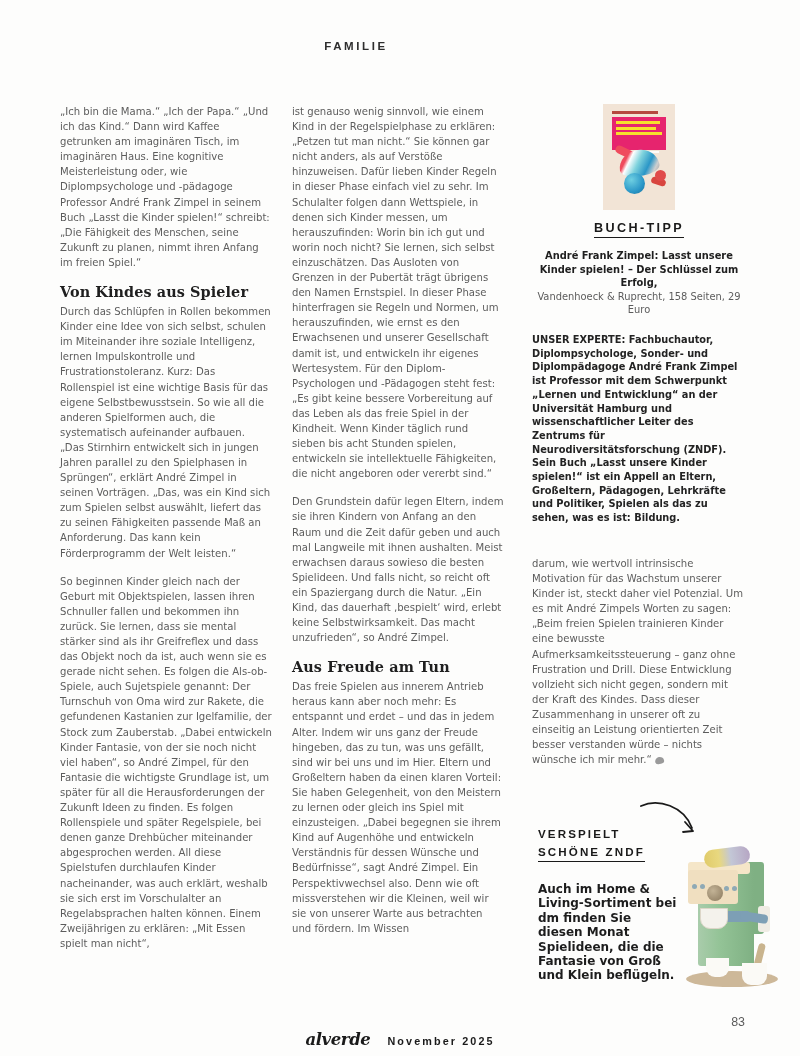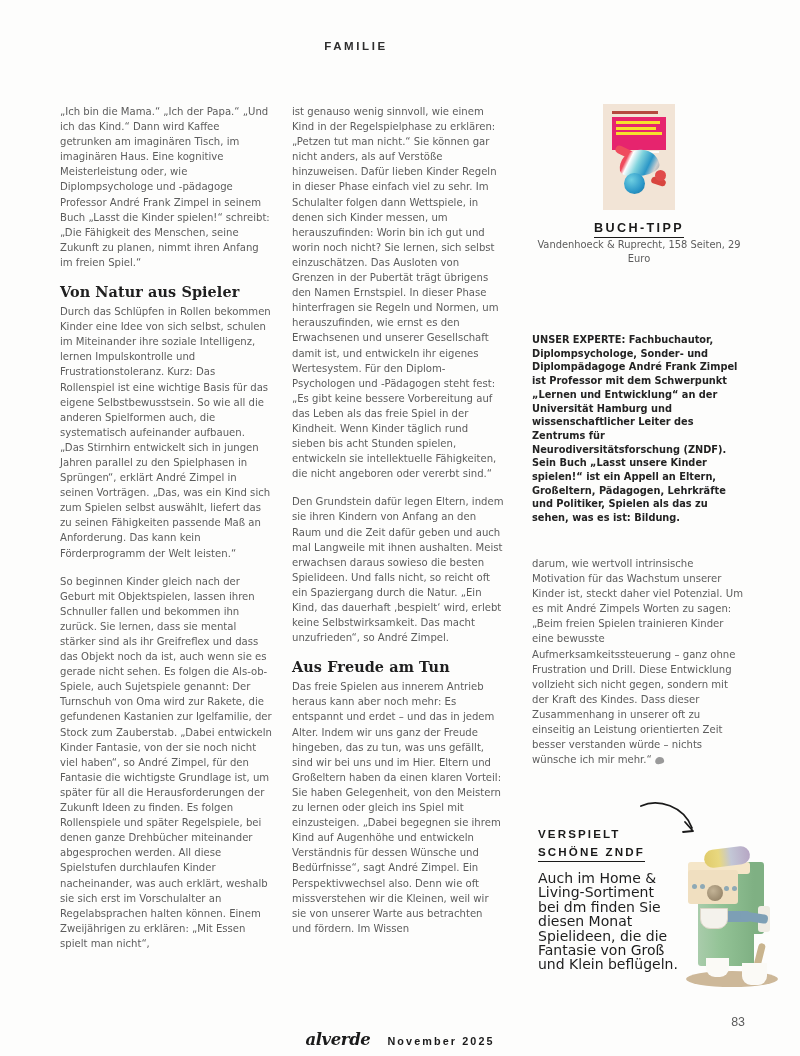--- a/index.html
+++ b/index.html
@@ -216,24 +216,24 @@
     font-size: 11.6px;
     font-weight: 700;
     letter-spacing: 2.1px;
     color: #1a1a1a;
     line-height: 17.5px;
     display: inline-block;
     border-bottom: 1.5px solid #1a1a1a;
     padding-bottom: 1px;
   }
   .vs-body {
-    margin-top: 9px;
-    font-size: 14px;
+    margin-top: 20px;
+    font-size: 12px;
     line-height: 14.4px;
-    font-weight: 400;
+    font-weight: 700;
     color: #1d1d1d;
   }
 
   
   .toy {
     position: absolute;
     left: 150px;
     top: 28px;
     width: 110px;
     height: 165px;
@@ -404,21 +404,21 @@
 <body>
 
 <div class="page">
 
   <div class="header">
     <div class="header-title">FAMILIE</div>
   </div>
 
   <div class="col" id="col1">
     <p>„Ich bin die Mama.“ „Ich der Papa.“ „Und ich das Kind.“ Dann wird Kaffee getrunken am imaginären Tisch, im imaginären Haus. Eine kognitive Meisterleistung oder, wie Diplompsychologe und -pädagoge Professor André Frank Zimpel in seinem Buch „Lasst die Kinder spielen!“ schreibt: „Die Fähigkeit des Menschen, seine Zukunft zu planen, nimmt ihren Anfang im freien Spiel.“</p>
-    <h2 class="subhead">Von Natur aus Spieler</h2>
+    <h2 class="subhead">Von Kindes aus Spieler</h2>
     <p>Durch das Schlüpfen in Rollen bekommen Kinder eine Idee von sich selbst, schulen im Miteinander ihre soziale Intelligenz, lernen Impulskontrolle und Frustrationstoleranz. Kurz: Das Rollenspiel ist eine wichtige Basis für das eigene Selbstbewusstsein. So wie all die anderen Spielformen auch, die systematisch aufeinander aufbauen. „Das Stirnhirn entwickelt sich in jungen Jahren parallel zu den Spielphasen in Sprüngen“, erklärt André Zimpel in seinen Vorträgen. „Das, was ein Kind sich zum Spielen selbst auswählt, liefert das zu seinen Fähigkeiten passende Maß an Anforderung. Das kann kein Förderprogramm der Welt leisten.“</p>
     <p>So beginnen Kinder gleich nach der Geburt mit Objektspielen, lassen ihren Schnuller fallen und bekommen ihn zurück. Sie lernen, dass sie mental stärker sind als ihr Greifreflex und dass das Objekt noch da ist, auch wenn sie es gerade nicht sehen. Es folgen die Als-ob-Spiele, auch Sujetspiele genannt: Der Turnschuh von Oma wird zur Rakete, die gefundenen Kastanien zur Igelfamilie, der Stock zum Zauberstab. „Dabei entwickeln Kinder Fantasie, von der sie noch nicht viel haben“, so André Zimpel, für den Fantasie die wichtigste Grundlage ist, um später für all die Herausforderungen der Zukunft Ideen zu finden. Es folgen Rollenspiele und später Regelspiele, bei denen ganze Drehbücher miteinander abgesprochen werden. All diese Spielstufen durchlaufen Kinder nacheinander, was auch erklärt, weshalb sie sich erst im Vorschulalter an Regelabsprachen halten können. Einem Zweijährigen zu erklären: „Mit Essen spielt man nicht“,</p>
   </div>
 
   <div class="col" id="col2">
     <p>ist genauso wenig sinnvoll, wie einem Kind in der Regelspielphase zu erklären: „Petzen tut man nicht.“ Sie können gar nicht anders, als auf Verstöße hinzuweisen. Dafür lieben Kinder Regeln in dieser Phase einfach viel zu sehr. Im Schulalter folgen dann Wettspiele, in denen sich Kinder messen, um herauszufinden: Worin bin ich gut und worin noch nicht? Sie lernen, sich selbst einzuschätzen. Das Ausloten von Grenzen in der Pubertät trägt übrigens den Namen Ernstspiel. In dieser Phase hinterfragen sie Regeln und Normen, um herauszufinden, wie ernst es den Erwachsenen und unserer Gesellschaft damit ist, und entwickeln ihr eigenes Wertesystem. Für den Diplom-Psychologen und -Pädagogen steht fest: „Es gibt keine bessere Vorbereitung auf das Leben als das freie Spiel in der Kindheit. Wenn Kinder täglich rund sieben bis acht Stunden spielen, entwickeln sie intellektuelle Fähigkeiten, die nicht angeboren oder vererbt sind.“</p>
     <p>Den Grundstein dafür legen Eltern, indem sie ihren Kindern von Anfang an den Raum und die Zeit dafür geben und auch mal Langweile mit ihnen aushalten. Meist erwachsen daraus sowieso die besten Spielideen. Und falls nicht, so reicht oft ein Spaziergang durch die Natur. „Ein Kind, das dauerhaft ‚bespielt‘ wird, erlebt keine Selbstwirksamkeit. Das macht unzufrieden“, so André Zimpel.</p>
     <h2 class="subhead">Aus Freude am Tun</h2>
     <p>Das freie Spielen aus innerem Antrieb heraus kann aber noch mehr: Es entspannt und erdet – und das in jedem Alter. Indem wir uns ganz der Freude hingeben, das zu tun, was uns gefällt, sind wir bei uns und im Hier. Eltern und Großeltern haben da einen klaren Vorteil: Sie haben Gelegenheit, von den Meistern zu lernen oder gleich ins Spiel mit einzusteigen. „Dabei begegnen sie ihrem Kind auf Augenhöhe und entwickeln Verständnis für dessen Wünsche und Bedürfnisse“, sagt André Zimpel. Ein Perspektivwechsel also. Denn wie oft missverstehen wir die Kleinen, weil wir sie von unserer Warte aus betrachten und fördern. Im Wissen</p>
   </div>
@@ -438,20 +438,21 @@
           <div class="bc-sub"></div>
         </div>
         <div class="bc-stem"></div>
         <div class="bc-top"></div>
         <div class="bc-ball"></div>
         <div class="bc-foot"></div>
         <div class="bc-knob"></div>
       </div>
     </div>
     <div><span class="booktip-label">BUCH-TIPP</span></div>
+    <div class="booktip-title">André Frank Zimpel: Lasst unsere Kinder spielen! – Der Schlüssel zum Erfolg,</div>
     <div class="booktip-pub">Vandenhoeck &amp; Ruprecht, 158 Seiten, 29 Euro</div>
   </div>
 
   <div class="expert">UNSER EXPERTE: Fachbuchautor, Diplompsychologe, Sonder- und Diplompädagoge André Frank Zimpel ist Professor mit dem Schwerpunkt „Lernen und Entwicklung“ an der Universität Hamburg und wissenschaftlicher Leiter des Zentrums für Neurodiversitätsforschung (ZNDF). Sein Buch „Lasst unsere Kinder spielen!“ ist ein Appell an Eltern, Großeltern, Pädagogen, Lehrkräfte und Politiker, Spielen als das zu sehen, was es ist: Bildung.</div>
 
   <div class="verspielt">
     <svg class="vs-arrow" viewBox="0 0 62 40">
       <path d="M3 6 C 20 -2, 46 6, 54 28" fill="none" stroke="#1a1a1a" stroke-width="1.8" stroke-linecap="round"></path>
       <path d="M47 22 L55 31 L45 32" fill="none" stroke="#1a1a1a" stroke-width="1.8" stroke-linecap="round" stroke-linejoin="round"></path>
     </svg>

